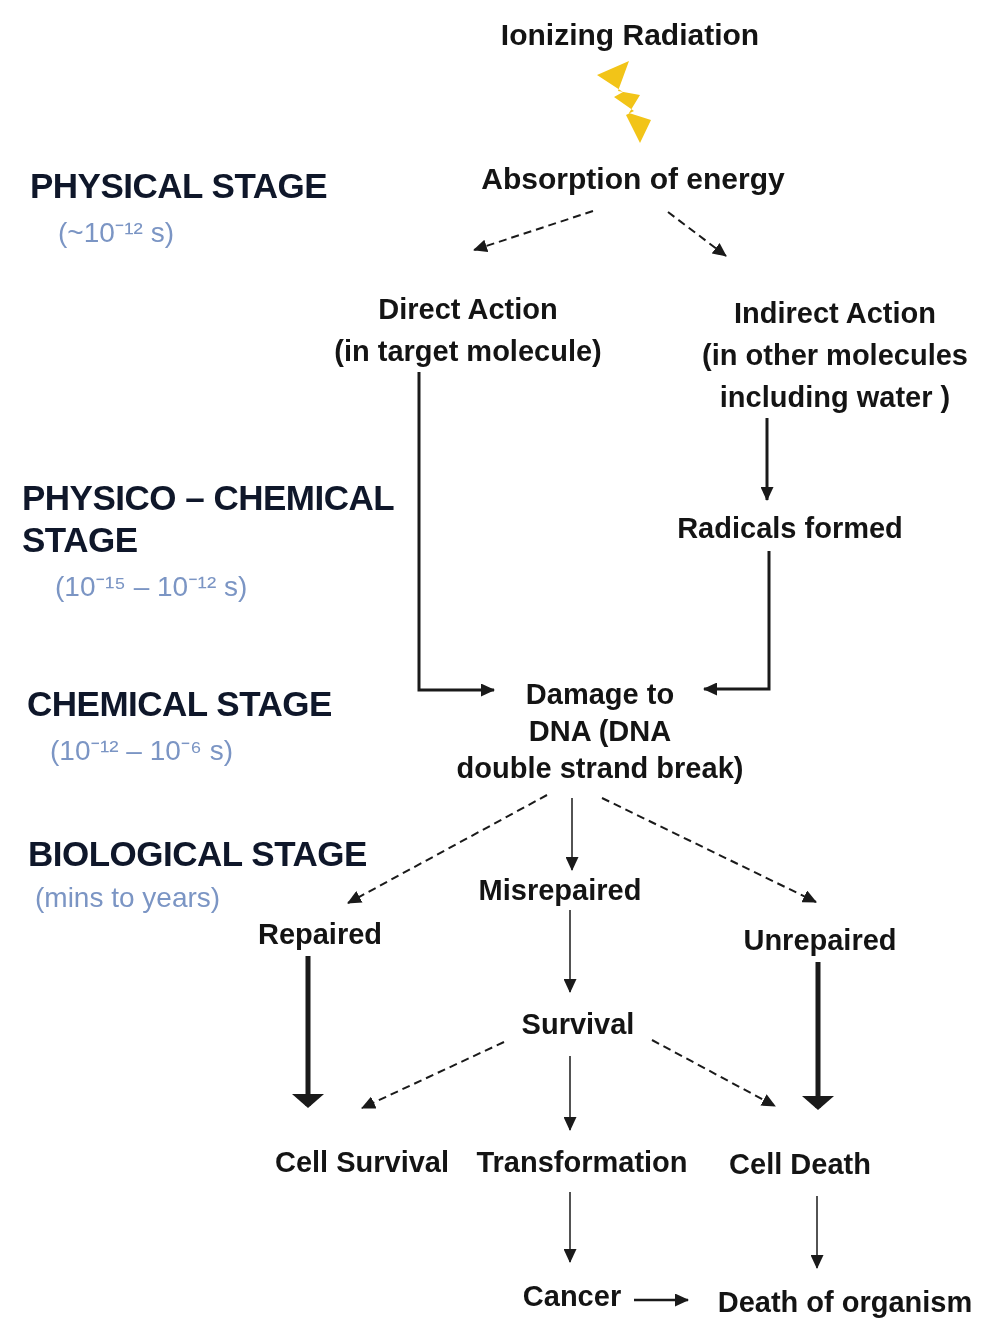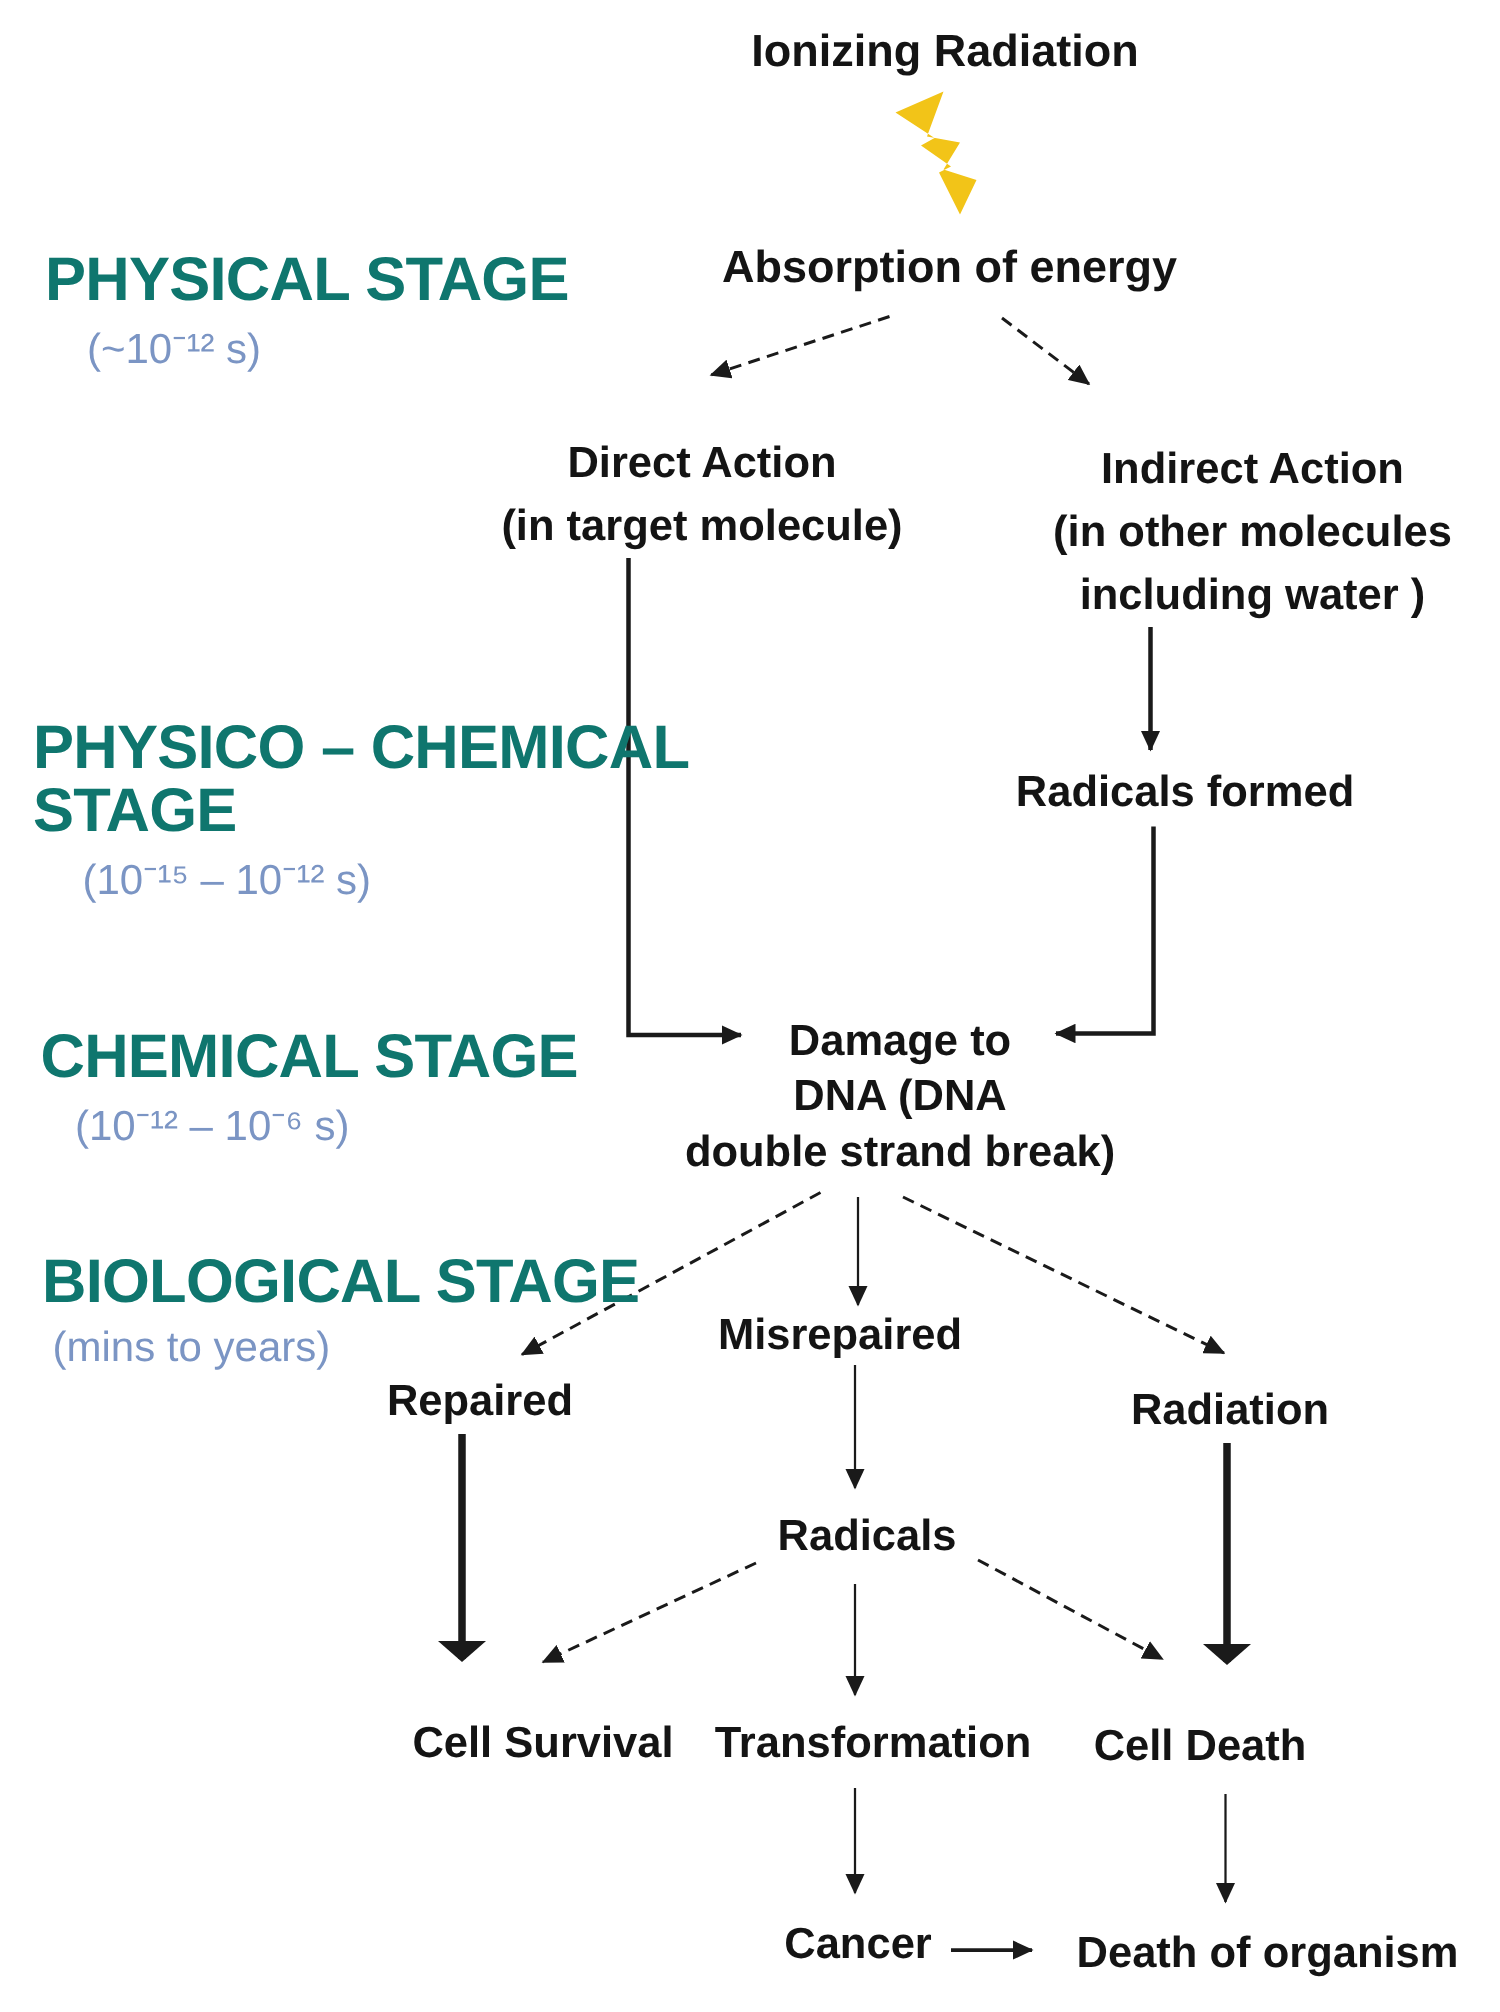--- a/index.html
+++ b/index.html
@@ -9,21 +9,21 @@
   }
   #arrow-layer{position:absolute;left:0;top:0;width:1000px;height:1341px;}
   .node{
     position:absolute;transform:translateX(-50%);text-align:center;
     font-weight:bold;color:#141414;font-size:29px;line-height:1.0;white-space:nowrap;
   }
   .node .ln{line-height:42px;}
   .node .ln-tight{line-height:37px;}
   .fs30{font-size:30px;}
   .stage-label{
-    position:absolute;font-weight:bold;color:#0f766e;font-size:41px;
+    position:absolute;font-weight:bold;color:#0f172a;font-size:35px;
     white-space:nowrap;letter-spacing:-0.5px;line-height:40px;
   }
   .stage-time{
     position:absolute;font-weight:normal;color:#7b95c4;font-size:28px;white-space:nowrap;
   }
   .arrow{stroke:#1a1a1a;fill:none;}
   .dashed{stroke-dasharray:8 5;}
 </style>
 </head>
 <body>
@@ -103,23 +103,23 @@
   <div class="node" style="left:770px;top:514px;margin-left:20px;">Radicals formed</div>
 
   <div class="node" style="left:600px;top:676px;">
     <div class="ln-tight">Damage to</div>
     <div class="ln-tight">DNA  (DNA</div>
     <div class="ln-tight">double strand break)</div>
   </div>
 
   <div class="node" style="left:560px;top:876px;text-align:right;">Misrepaired</div>
   <div class="node" style="left:320px;top:920px;">Repaired</div>
-  <div class="node" style="left:820px;top:926px;">Radiation</div>
+  <div class="node" style="left:820px;top:926px;">Unrepaired</div>
 
-  <div class="node" style="left:578px;top:1010px;">Radicals</div>
+  <div class="node" style="left:578px;top:1010px;">Survival</div>
 
   <div class="node" style="left:362px;top:1148px;">Cell Survival</div>
   <div class="node" style="left:582px;top:1148px;">Transformation</div>
   <div class="node" style="left:800px;top:1150px;">Cell Death</div>
 
   <div class="node" style="left:572px;top:1282px;">Cancer</div>
   <div class="node" style="left:845px;top:1288px;">Death of organism</div>
 
 </div>
 

